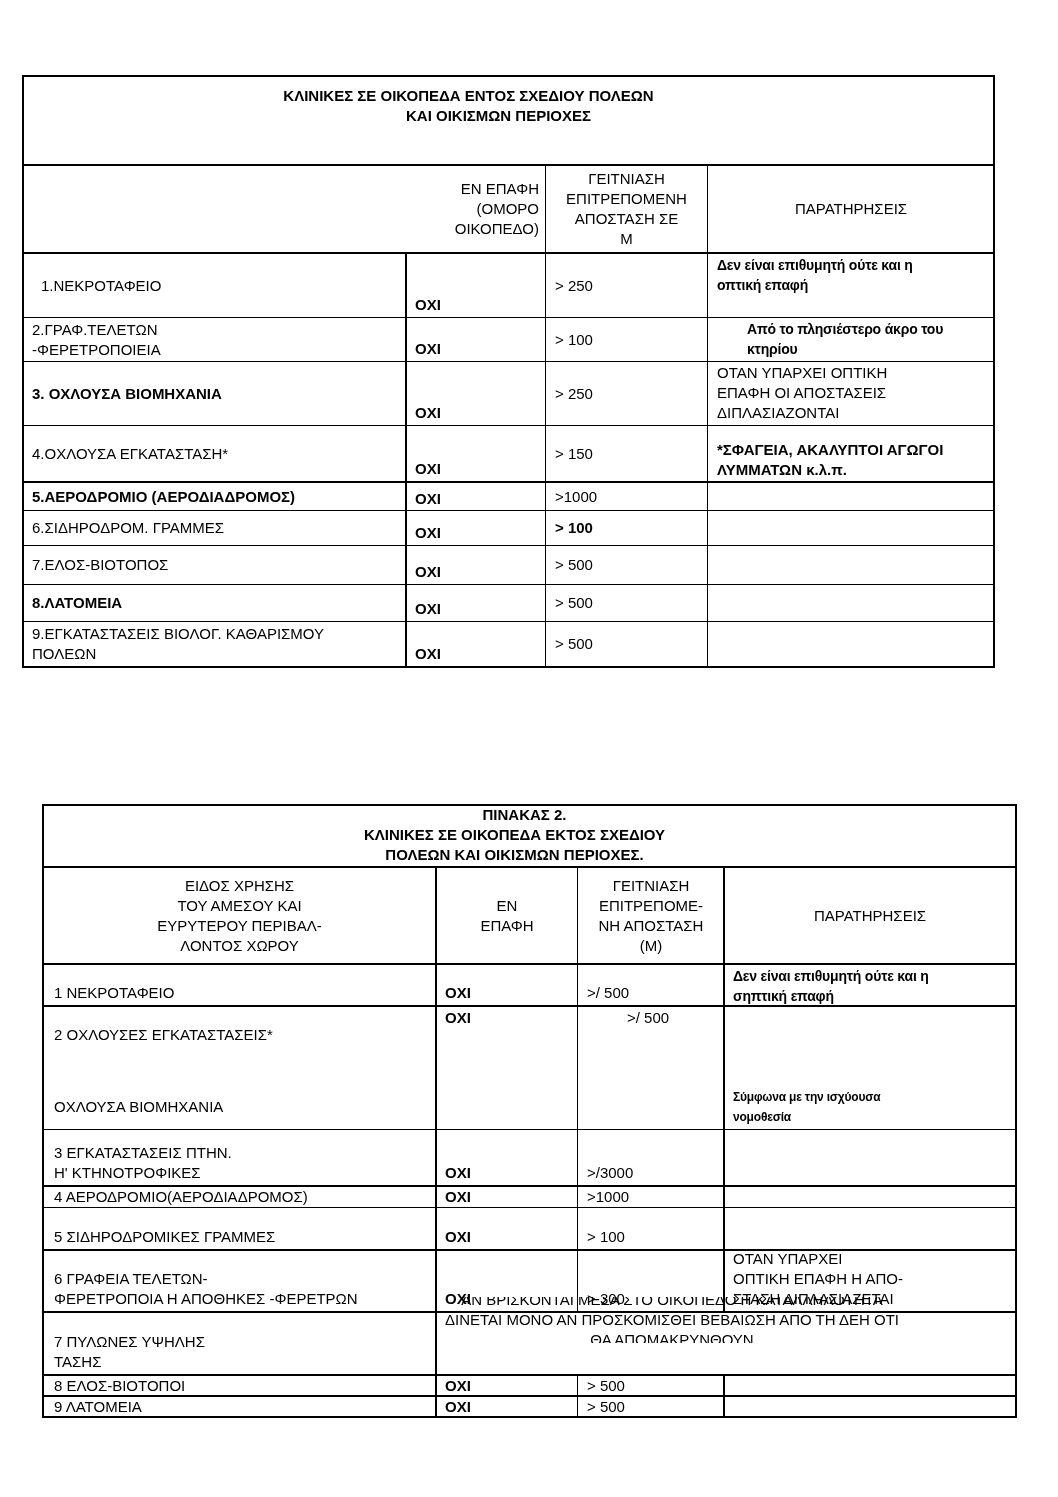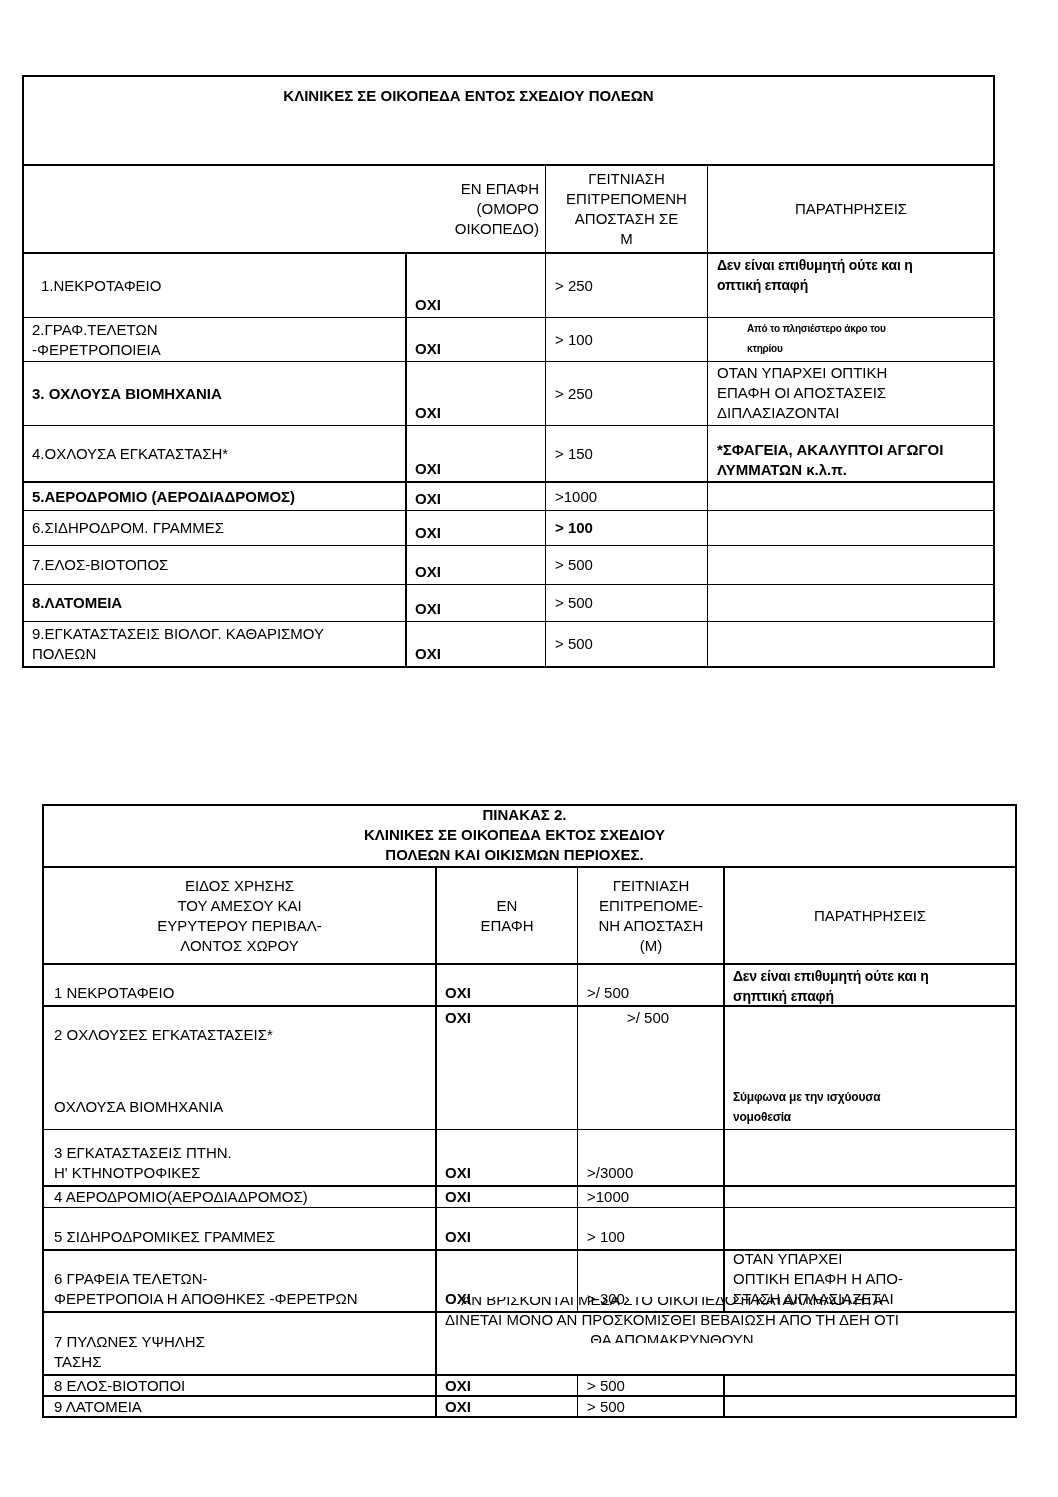--- a/index.html
+++ b/index.html
@@ -21,20 +21,21 @@
   .narrow { letter-spacing: -0.2px; }
 </style>
 </head>
 <body>
 
 <div>
   <div class="tbl" style="left:22px; top:75px; width:973px; height:593px;"></div>
 
   <div class="title-block" style="left:22px; top:86px; width:973px;">
     <div style="margin-left:-80px;">ΚΛΙΝΙΚΕΣ ΣΕ ΟΙΚΟΠΕΔΑ ΕΝΤΟΣ ΣΧΕΔΙΟΥ ΠΟΛΕΩΝ</div>
+    <div style="margin-left:-20px;">ΚΑΙ ΟΙΚΙΣΜΩΝ ΠΕΡΙΟΧΕΣ</div>
   </div>
 
   <div class="hl" style="left:22px; top:164px; width:973px;"></div>
   <div class="hl" style="left:22px; top:252px; width:973px;"></div>
   <div class="hl" style="left:22px; top:317px; width:973px; border-top-width:1px;"></div>
   <div class="hl" style="left:22px; top:361px; width:973px; border-top-width:1px;"></div>
   <div class="hl" style="left:22px; top:425px; width:973px; border-top-width:1px;"></div>
   <div class="hl" style="left:22px; top:481px; width:973px;"></div>
   <div class="hl" style="left:22px; top:510px; width:973px; border-top-width:1px;"></div>
   <div class="hl" style="left:22px; top:545px; width:973px; border-top-width:1px;"></div>
@@ -80,21 +81,21 @@
     <div class="cell mid" style="left:24px; top:318px; width:381px; height:43px;">
         <span>2.ΓΡΑΦ.ΤΕΛΕΤΩΝ
 -ΦΕΡΕΤΡΟΠΟΙΕΙΑ</span>
       </div>
     <div class="cell bottom b" style="left:407px; top:318px; width:138px; height:43px;">
         <span>ΟΧΙ</span>
       </div>
     <div class="cell mid" style="left:547px; top:318px; width:160px; height:43px;">
         <span>&gt; 100</span>
       </div>
-    <div class="cell top b narrow" style="left:709px; top:318px; width:285px; height:43px; font-size:10px;padding-left:38px;">
+    <div class="cell top b narrow" style="left:709px; top:318px; width:285px; height:43px; font-size:14px;padding-left:38px;">
         <span>Από το πλησιέστερο άκρο του
 κτηρίου</span>
       </div>
   </div>
 
   <div>
     <div class="cell mid b" style="left:24px; top:362px; width:381px; height:63px;">
         <span>3. ΟΧΛΟΥΣΑ ΒΙΟΜΗΧΑΝΙΑ</span>
       </div>
     <div class="cell bottom b" style="left:407px; top:362px; width:138px; height:63px;">

